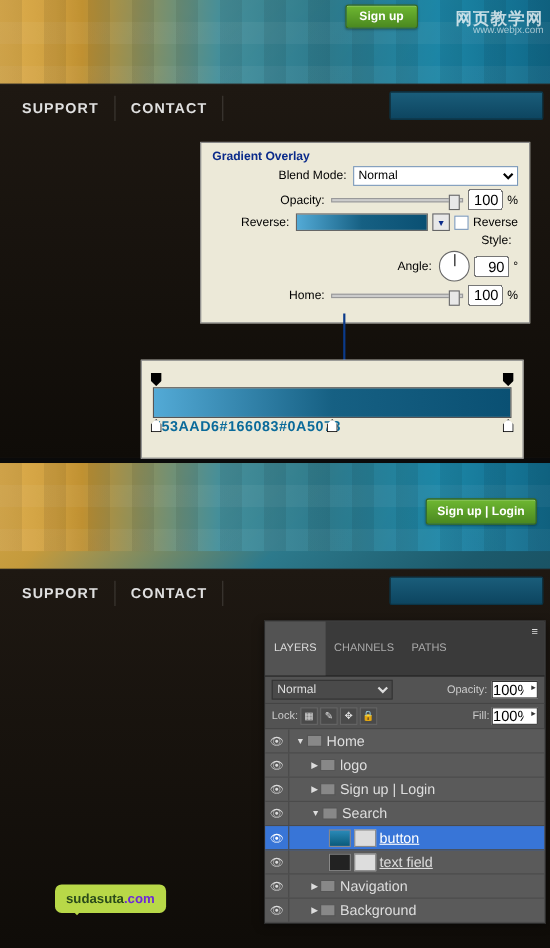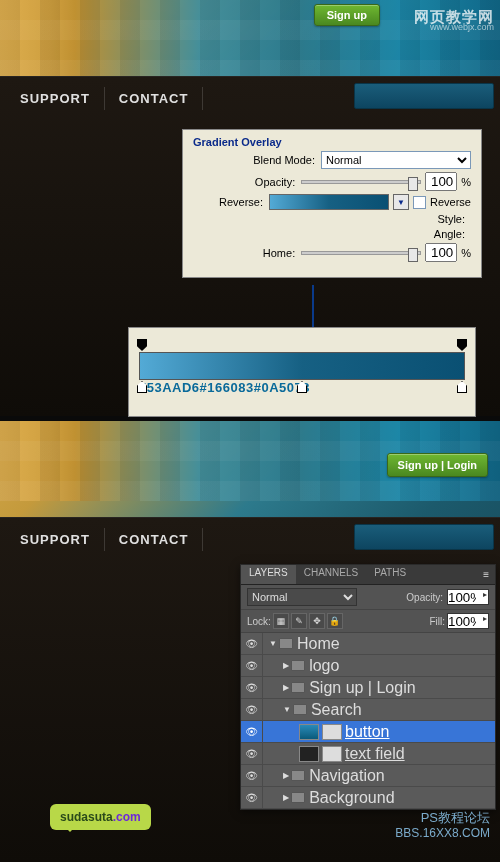--- a/index.html
+++ b/index.html
@@ -49,42 +49,42 @@
 
 
 .section-bot { position: absolute; top: 421px; left: 0; width: 500px; height: 441px; background: linear-gradient(135deg, #d4a849 0%, #c49a3c 12%, #2d7a8c 35%, #1c5a6c 55%, #0f3544 100%); }
 .signup-login { position: absolute; top: 32px; right: 12px; background: linear-gradient(#6fb831,#4a8820); border: 1px solid #3a6818; border-radius: 3px; padding: 5px 10px; color: #fff; font-size: 11px; font-weight: bold; box-shadow: 0 1px 2px rgba(0,0,0,0.3), inset 0 1px 0 rgba(255,255,255,0.3); }
 
 .dark-panel2 { position: absolute; top: 96px; left: 0; width: 500px; height: 345px; background: linear-gradient(#1e1812, #0f0c08); border-top: 1px solid rgba(255,255,255,0.1); }
 
 
 .layers-panel { position: absolute; top: 46px; right: 4px; width: 256px; background: #535353; border: 1px solid #2a2a2a; font-size: 10px; color: #ddd; box-shadow: 0 2px 8px rgba(0,0,0,0.5); }
 .lp-tabs { display: flex; background: #3a3a3a; border-bottom: 1px solid #222; }
-.lp-tab { padding: 2px 8px; color: #aaa; font-size: 10px; }
+.lp-tab { padding: 19px 8px; color: #aaa; font-size: 10px; }
 .lp-tab.active { background: #535353; color: #ddd; }
 .lp-menu { margin-left: auto; padding: 4px 6px; }
 .lp-row { display: flex; align-items: center; padding: 3px 6px; gap: 4px; }
 .lp-row select { background: #4a4a4a; color: #ddd; border: 1px solid #333; height: 18px; width: 110px; }
 .lp-label { color: #ccc; }
 .mini-input { width: 42px; background: #fff; color: #000; border: 1px solid #333; height: 16px; text-align: right; padding-right: 12px; position: relative; }
 .mini-wrap { position: relative; }
 .mini-wrap::after { content:'▸'; position:absolute; right:2px; top:1px; font-size:8px; color:#333; }
 .lock-row { border-top: 1px solid #444; border-bottom: 1px solid #444; padding: 3px 6px; display: flex; align-items: center; gap: 2px; }
 .lock-ico { width: 16px; height: 16px; border: 1px solid #666; background: #4a4a4a; display: inline-flex; align-items: center; justify-content: center; font-size: 9px; }
 .layer-list { background: #5a5a5a; max-height: 200px; overflow: hidden; }
 .layer-item { display: flex; align-items: center; border-bottom: 1px solid #4a4a4a; height: 22px; }
 .layer-item.sel { background: #3875d7; color: #fff; }
 .eye { width: 22px; text-align: center; border-right: 1px solid #4a4a4a; height: 100%; display: flex; align-items: center; justify-content: center; font-size: 10px; }
 .indent { display: inline-block; }
 .tri { font-size: 8px; margin: 0 2px; }
 .folder-ico { width: 14px; height: 11px; background: #888; border: 1px solid #555; border-radius: 1px 1px 0 0; margin-right: 4px; }
 .layer-thumb { width: 20px; height: 16px; background: #222; border: 1px solid #888; margin-right: 3px; }
 .layer-thumb.blue { background: linear-gradient(#2a8ab8,#0a5a7a); }
 .layer-thumb.mask { background: #ddd; }
-.layer-name { font-size: 16px; }
+.layer-name { font-size: 13px; }
 .layer-name.u { text-decoration: underline; }
 
 
 .bubble { position: absolute; bottom: 32px; left: 50px; background: #b8d848; border-radius: 6px; padding: 6px 10px; color: #2a4a1a; font-size: 12px; font-weight: bold; }
 .bubble::after { content:''; position:absolute; left: 14px; bottom: -8px; border: 6px solid transparent; border-top-color: #b8d848; }
 .bubble .com { color: #6d28d9; }
 
 .wm-bot { position: absolute; bottom: 20px; right: 10px; color: #7aaaca; font-size: 13px; text-align: right; line-height: 1.3; }
 .wm-bot .l2 { font-size: 12px; }
 </style>
@@ -132,20 +132,25 @@
           <span style="color:#000">Reverse</span>
         </div>
       </div>
 
       <div class="row">
         <label>Style:</label>
       </div>
 
       <div class="row">
         <label>Angle:</label>
+        <div class="ctrl">
+          <span class="angle-dial"></span>
+          <input class="num-input" value="90" style="">
+          <span class="pct">°</span>
+        </div>
       </div>
 
       <div class="row">
         <label>Home:</label>
         <div class="ctrl">
           <span class="slider"></span>
           <input class="num-input" value="100" style="">
           <span class="pct">%</span>
         </div>
       </div>
@@ -261,18 +266,14 @@
             <span class="folder-ico"></span>
             <span class="layer-name">Background</span>
           </div>
       </div>
     </div>
 
     <div class="bubble">
       <span>sudasuta</span><span class="com">.com</span>
     </div>
 
-    <div class="wm-bot">
-      <div>PS教程论坛</div>
-      <div class="l2">BBS.16XX8.COM</div>
-    </div>
   </div>
 </div>
 
 </body></html>

